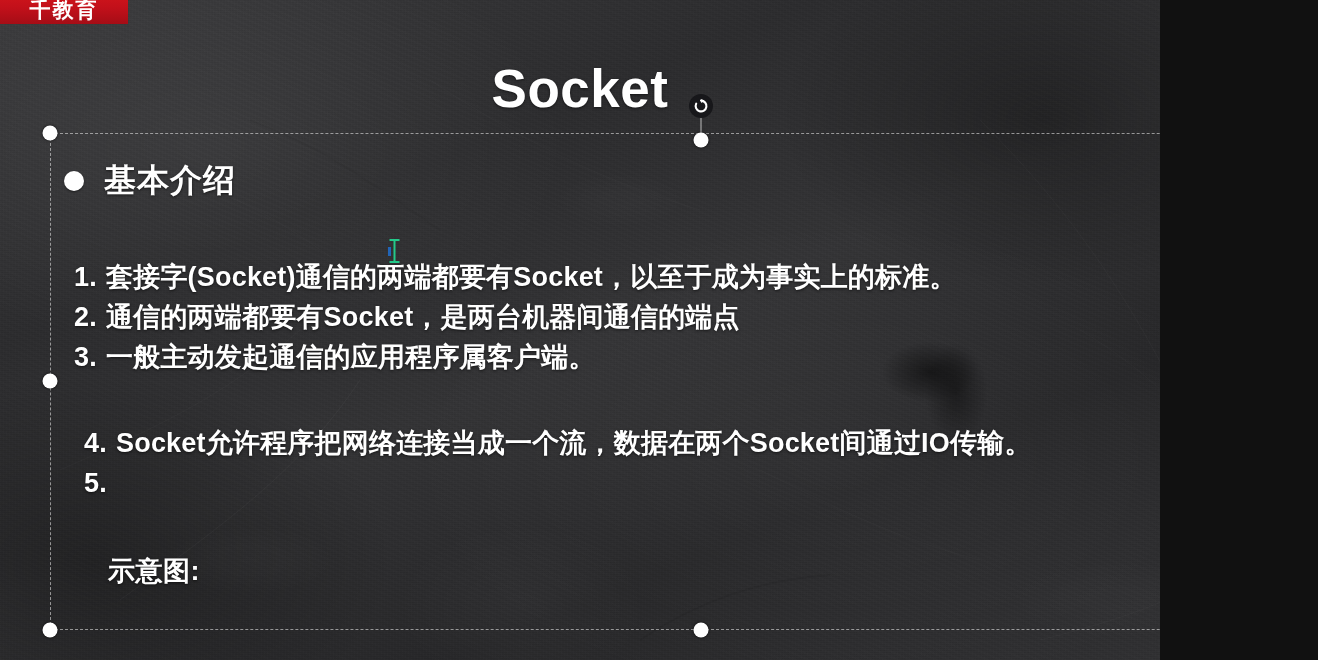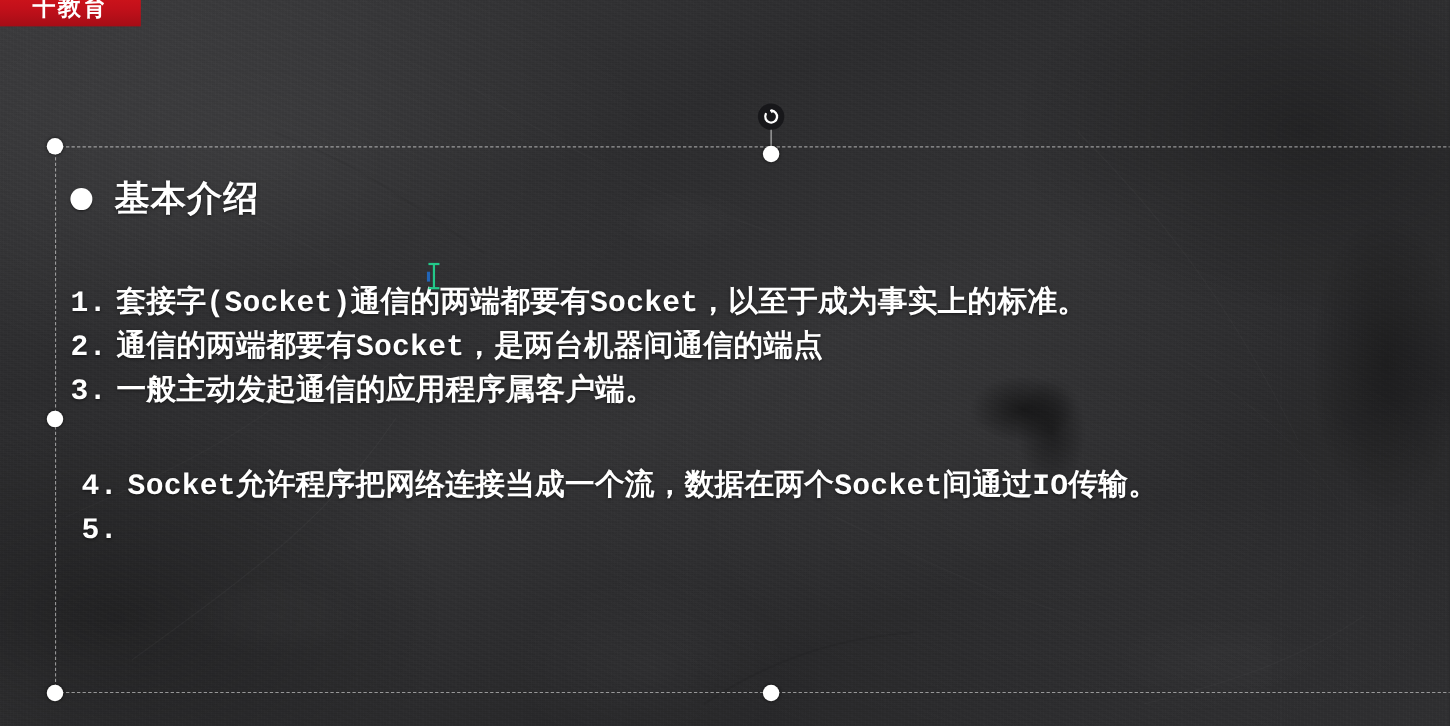--- a/index.html
+++ b/index.html
@@ -2,24 +2,24 @@
 <html><head>
 <meta charset="utf-8">
 <style>
   html, body {
     margin: 0;
     padding: 0;
     background: #111;
   }
   #slide {
     position: relative;
-    width: 1318px;
+    width: 1160px;
     height: 660px;
     overflow: hidden;
-    font-family: Liberation Mono, monospace;
+    font-family: Liberation Sans, sans-serif;
     background-color: #2e2e30;
     background-image:
       radial-gradient(ellipse 520px 300px at 18% 22%, rgba(255,255,255,0.050), rgba(255,255,255,0) 70%),
       radial-gradient(ellipse 600px 340px at 72% 70%, rgba(255,255,255,0.038), rgba(255,255,255,0) 72%),
       radial-gradient(ellipse 380px 240px at 90% 18%, rgba(0,0,0,0.32), rgba(0,0,0,0) 70%),
       radial-gradient(ellipse 420px 260px at 8%  85%, rgba(0,0,0,0.34), rgba(0,0,0,0) 72%),
       radial-gradient(ellipse 180px 120px at 45% 92%, rgba(255,255,255,0.030), rgba(255,255,255,0) 70%),
       linear-gradient(157deg, #3a3a3c 0%, #2c2c2e 30%, #333335 52%, #262628 74%, #303032 100%);
   }
   
@@ -229,20 +229,21 @@
     <g stroke="#000000" fill="none" stroke-width="2">
       <path d="M640 640 C 700 600, 760 580, 830 575" opacity=".18"></path>
       <path d="M250 120 C 330 150, 380 190, 440 230" opacity=".12"></path>
     </g>
   </svg>
 
   <div id="logo">
     <span class="logo-text">千教育</span>
   </div>
 
+  <div id="title">Socket</div>
 
   <div id="content-box"></div>
 
   <div id="body-text">
 
     <div class="heading-row">
       <span class="heading-bullet"></span>
       <span class="heading-text">基本介绍</span>
     </div>
 
@@ -264,20 +265,21 @@
     <ol class="num-list" id="group-b">
       <li>
         <span class="idx">4.</span>
         <span class="txt">Socket允许程序把网络连接当成一个流，数据在两个Socket间通过IO传输。</span>
       </li>
       <li>
         <span class="idx">5.</span>
       </li>
     </ol>
 
+    <div id="closing">示意图:</div>
   </div>
 
   <div id="rotate-stem"></div>
   <div id="rotate-handle">
     <svg width="16" height="16" viewBox="0 0 16 16" aria-hidden="true">
       <path d="M8 2.6 A5.4 5.4 0 1 1 3.2 5.6" fill="none" stroke="#ffffff" stroke-width="2.1" stroke-linecap="round"></path>
       <path d="M8.4 1.0 L11.4 3.1 L8.0 5.0 Z" fill="#ffffff"></path>
     </svg>
   </div>
 

